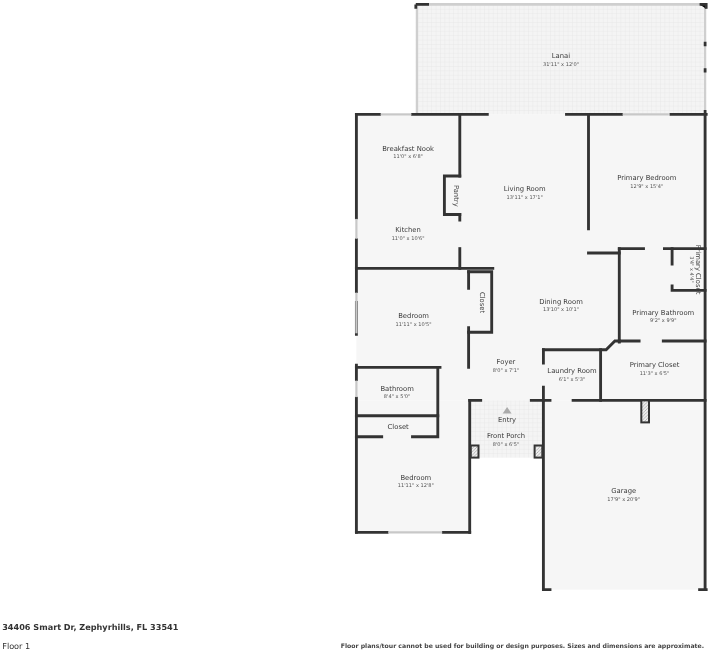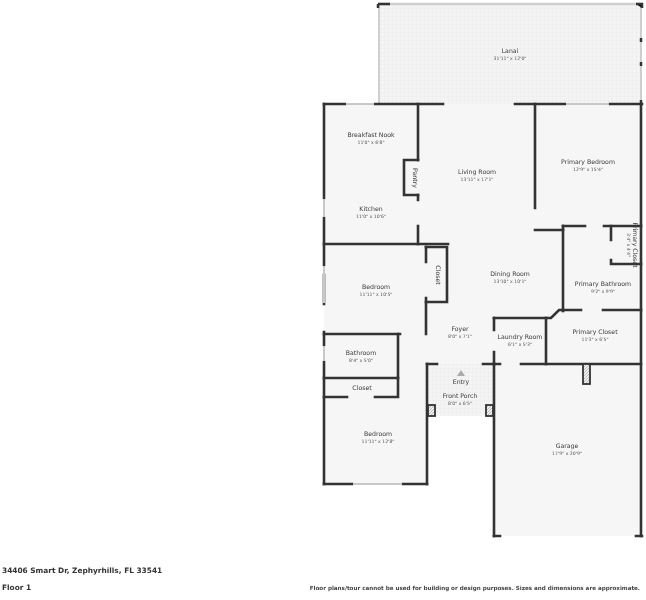--- a/index.html
+++ b/index.html
@@ -1,21 +1,21 @@
 <!DOCTYPE html>
 <html><head>
 <meta charset="utf-8">
 <style>
   html, body { margin:0; padding:0; background:#ffffff; }
   body { width:646px; height:600px; position:relative; overflow:hidden; font-family:"Liberation Sans", sans-serif; }
   #plan { position:absolute; left:0; top:0; }
   .rname { font-family:"DejaVu Sans", sans-serif; font-size:6.2px; fill:#3a3a3a; text-anchor:middle; }
   .rdim { font-family:"DejaVu Sans", sans-serif; font-size:4.6px; fill:#555; text-anchor:middle; }
   .footer-addr { position:absolute; left:2px; top:566px; font-family:"DejaVu Sans", sans-serif; font-weight:bold; font-size:7.4px; color:#333; }
-  .footer-floor { position:absolute; left:2px; top:583px; font-family:"DejaVu Sans", sans-serif; font-weight:bold; font-size:7.4px; color:#333; }
+  .footer-floor { position:absolute; left:2px; top:583px; font-family:"DejaVu Sans", sans-serif; font-weight:normal; font-size:7.4px; color:#333; }
   .footer-disc { position:absolute; right:6px; top:585px; font-family:"DejaVu Sans", sans-serif; font-weight:bold; font-size:5.6px; color:#444; white-space:nowrap; }
 </style>
 </head>
 <body>
 
 <svg id="plan" width="646" height="600" viewBox="0 0 646 600">
   <defs>
     <pattern id="tile" width="4" height="4" patternUnits="userSpaceOnUse">
       <rect width="4" height="4" fill="#f4f4f4"></rect>
       <path d="M0 0H4M0 0V4" stroke="#e4e4e4" stroke-width="0.5"></path>

